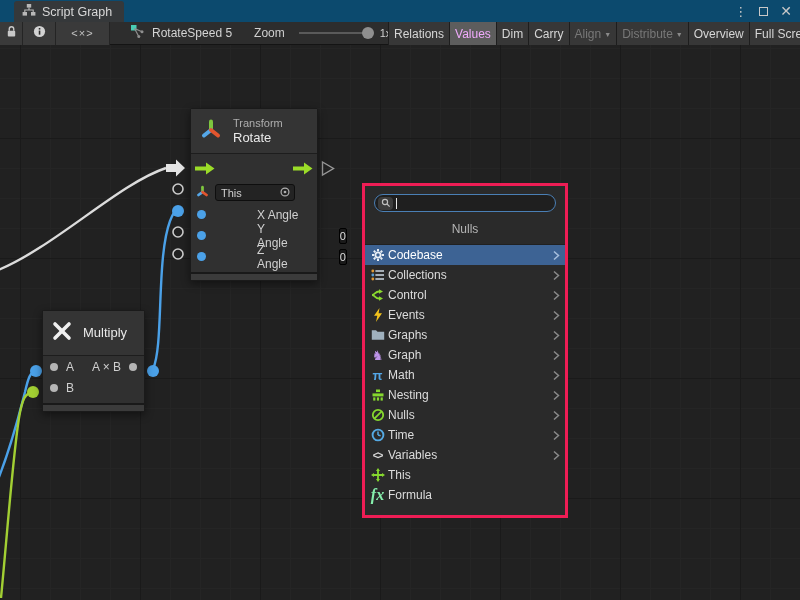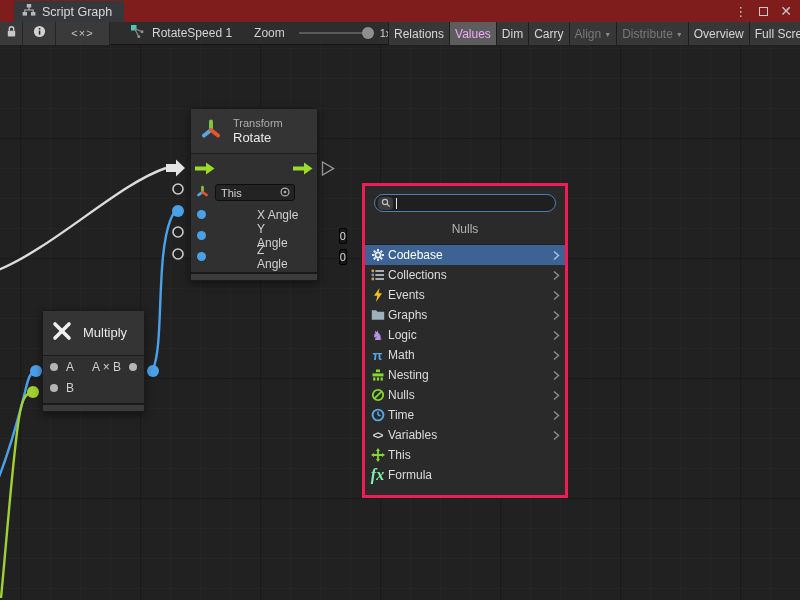--- a/index.html
+++ b/index.html
@@ -4,21 +4,21 @@
 <style>
   * { box-sizing: border-box; }
   html,body { margin:0; padding:0; }
   body {
     width:800px; height:600px; overflow:hidden; position:relative;
     font-family:"Liberation Sans","DejaVu Sans",sans-serif;
     background:#111; -webkit-font-smoothing:antialiased;
   }
 
   
-  .tabbar { position:absolute; left:0; top:0; width:800px; height:22px; background:#7f1d1d; display:flex; align-items:flex-end; }
+  .tabbar { position:absolute; left:0; top:0; width:800px; height:22px; background:#0c4a6e; display:flex; align-items:flex-end; }
   .tab { margin-left:14px; height:21px; padding:0 12px 0 8px; background:#35383a; border-radius:3px 3px 0 0;
          display:flex; align-items:center; gap:6px; color:#d8d8d8; font-size:12.5px; }
   .win-controls { position:absolute; right:8px; top:0; height:22px; display:flex; align-items:center; gap:12px; color:#c8c8c8; }
   .kebab { font-size:13px; letter-spacing:0; }
   .maxbox { width:9px; height:9px; border:1.6px solid #c8c8c8; display:inline-block; }
   .closex { font-size:14px; line-height:1; }
 
   
   .toolbar { position:absolute; left:0; top:22px; width:800px; height:23px; background:#2d2d2d; display:flex; align-items:center; border-bottom:1px solid #141414; }
   .tb-seg { height:23px; background:#3a3a3a; border-right:1px solid #242424; display:flex; align-items:center; justify-content:center; }
@@ -146,21 +146,21 @@
   <div class="tb-seg seg-code">
       <span>&lt;×&gt;</span>
     </div>
   <div class="crumb">
     <span><svg width="15" height="15" viewBox="0 0 15 15">
           <rect x="1" y="1" width="5.5" height="5.5" fill="#49ccb4"></rect>
           <path d="M4.5 4.5 L11.5 7.5 M4.5 4.5 L8.5 12" stroke="#8f8f8f" stroke-width="1.2" fill="none"></path>
           <circle cx="12" cy="7.8" r="1.5" fill="#8f8f8f"></circle>
           <circle cx="8.8" cy="12.4" r="1.5" fill="#8f8f8f"></circle>
         </svg></span>
-    <span>RotateSpeed 1</span>
+    <span>RotateSpeed 5</span>
   </div>
   <div class="zoom-group">
     <span class="zoom-label">Zoom</span>
     <div class="slider">
       <div class="track"></div>
       <div class="handle"></div>
     </div>
     <span class="zoom-val">1x</span>
   </div>
   <div class="view-buttons" id="view-buttons">
@@ -345,20 +345,38 @@
           </span>
           <span class="p-label">Collections</span>
           <span class="p-chev">
             <svg width="7" height="11" viewBox="0 0 7 11">
               <path d="M1 1.5 L5.5 5.5 L1 9.5" fill="none" stroke="currentColor" stroke-width="1.5"></path>
             </svg>
           </span>
         </div>
         <div class="p-row">
           <span class="p-ico">
+            <svg width="14" height="14" viewBox="0 0 14 14">
+              <g fill="none" stroke="#8ad92f" stroke-width="1.8">
+                <path d="M1 7 C4 7 4 3.5 8 3.5"></path>
+                <path d="M1 7 C4 7 4 10.5 8 10.5"></path>
+              </g>
+              <path d="M8 1.2 L12 3.5 L8 5.8 Z" fill="#8ad92f"></path>
+              <path d="M8 8.2 L12 10.5 L8 12.8 Z" fill="#8ad92f"></path>
+            </svg>
+          </span>
+          <span class="p-label">Control</span>
+          <span class="p-chev">
+            <svg width="7" height="11" viewBox="0 0 7 11">
+              <path d="M1 1.5 L5.5 5.5 L1 9.5" fill="none" stroke="currentColor" stroke-width="1.5"></path>
+            </svg>
+          </span>
+        </div>
+        <div class="p-row">
+          <span class="p-ico">
             <svg width="12" height="14" viewBox="0 0 12 14">
               <polygon points="7.5,0 2,7.8 5.3,7.8 4,14 10,5.2 6.6,5.2" fill="#f2c21c"></polygon>
             </svg>
           </span>
           <span class="p-label">Events</span>
           <span class="p-chev">
             <svg width="7" height="11" viewBox="0 0 7 11">
               <path d="M1 1.5 L5.5 5.5 L1 9.5" fill="none" stroke="currentColor" stroke-width="1.5"></path>
             </svg>
           </span>
@@ -373,21 +391,21 @@
           <span class="p-chev">
             <svg width="7" height="11" viewBox="0 0 7 11">
               <path d="M1 1.5 L5.5 5.5 L1 9.5" fill="none" stroke="currentColor" stroke-width="1.5"></path>
             </svg>
           </span>
         </div>
         <div class="p-row">
           <span class="p-ico">
             <span class="icon-knight">♞</span>
           </span>
-          <span class="p-label">Logic</span>
+          <span class="p-label">Graph</span>
           <span class="p-chev">
             <svg width="7" height="11" viewBox="0 0 7 11">
               <path d="M1 1.5 L5.5 5.5 L1 9.5" fill="none" stroke="currentColor" stroke-width="1.5"></path>
             </svg>
           </span>
         </div>
         <div class="p-row">
           <span class="p-ico">
             <span class="icon-pi">π</span>
           </span>

